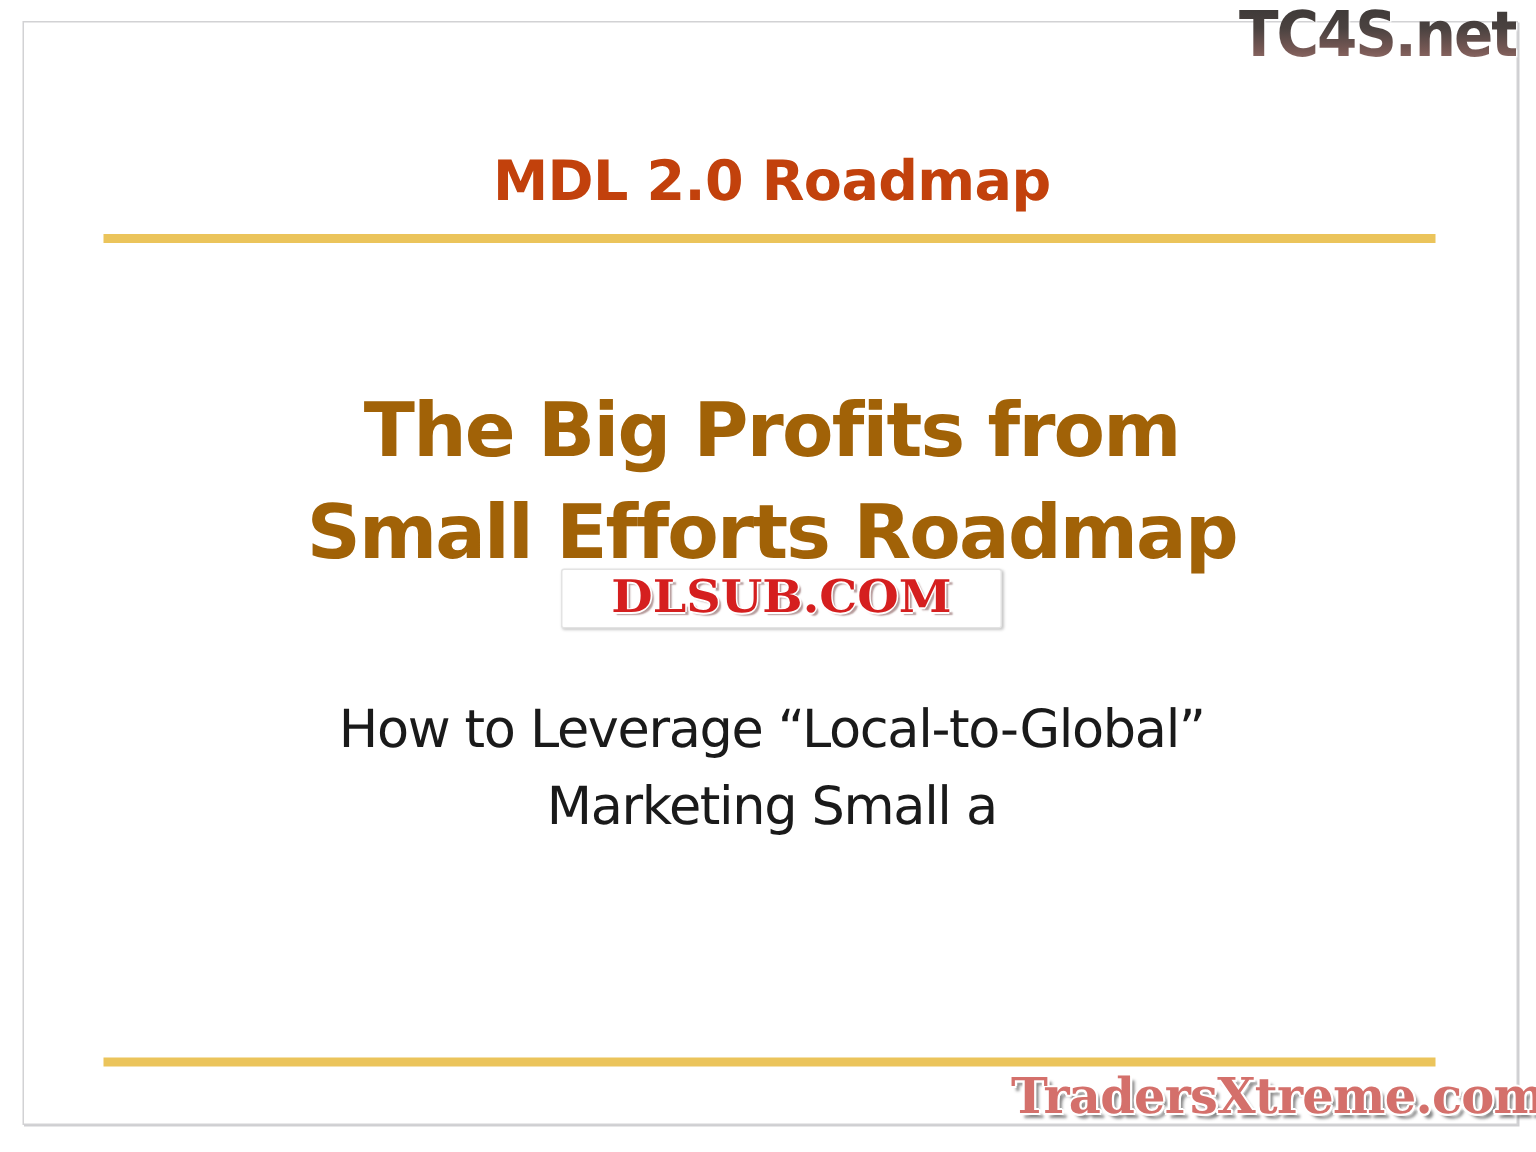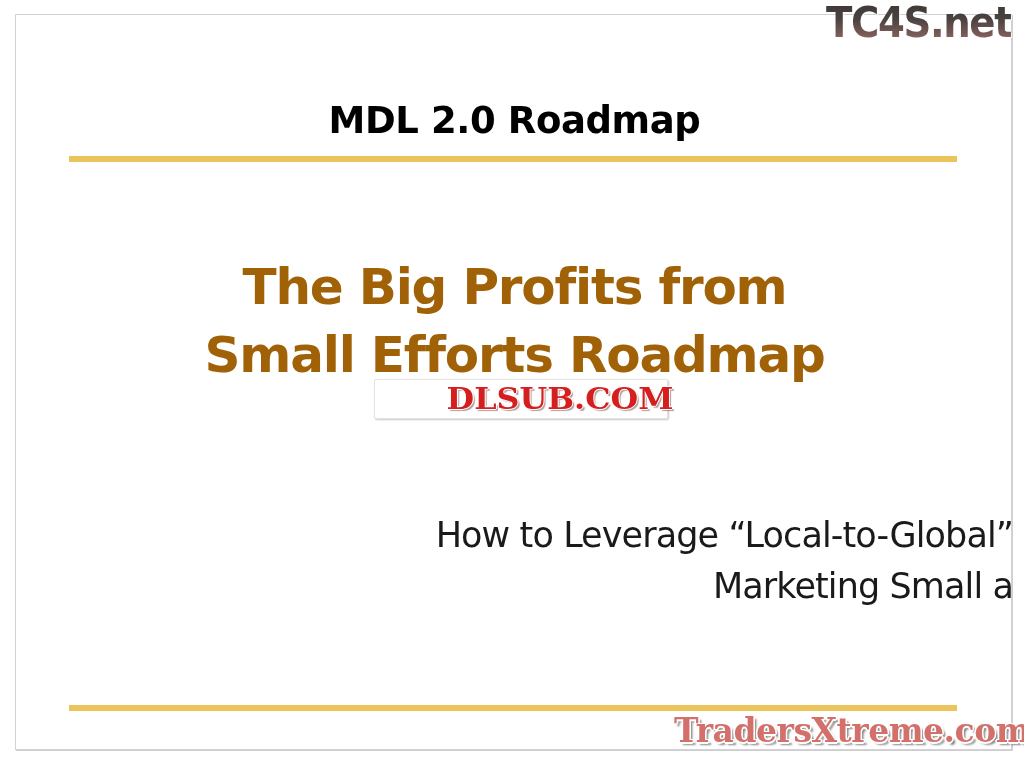--- a/index.html
+++ b/index.html
@@ -42,21 +42,21 @@
   #header-title {
     position: absolute;
     left: 0;
     top: 60px;
     width: 997px;
     text-align: center;
     font-family: "DejaVu Sans", sans-serif;
     font-weight: bold;
     font-size: 37px;
     letter-spacing: -0.4px;
-    color: #000000;
+    color: #c2410c;
     line-height: 1.15;
     white-space: nowrap;
   }
 
   
   .gold-rule {
     position: absolute;
     left: 53px;
     width: 888px;
     height: 6px;
@@ -80,28 +80,27 @@
     line-height: 1.36;
   }
   #main-title .tline { display: block; white-space: nowrap; }
 
   
   #body-text {
     position: absolute;
     left: 0;
     top: 447px;
     width: 997px;
-    text-align: right;
+    text-align: center;
     font-family: "DejaVu Sans", sans-serif;
     font-weight: normal;
     font-size: 35px;
     letter-spacing: -0.9px;
     color: #1a1a1a;
     line-height: 1.45;
-    margin-top: 48px;
   }
   #body-text .bline { display: block; white-space: nowrap; }
 
   
   #wm-tc4s {
     position: absolute;
     left: 826px;
     top: 2px;
     font-family: "DejaVu Sans", sans-serif;
     font-weight: bold;
@@ -126,21 +125,21 @@
     left: 358px;
     top: 364px;
     width: 294px;
     height: 40px;
     background: #ffffff;
     border: 1px solid #e3e3e3;
     border-radius: 2px;
     box-sizing: border-box;
     display: flex;
     align-items: center;
-    justify-content: flex-end;
+    justify-content: center;
     box-shadow: 1px 1px 2px rgba(0,0,0,0.22);
   }
   #wm-dlsub-text {
     font-family: "DejaVu Serif", serif;
     font-weight: bold;
     font-size: 30px;
     letter-spacing: 0px;
     line-height: 1;
     color: #D51F1F;
     transform: scaleX(1.06);

